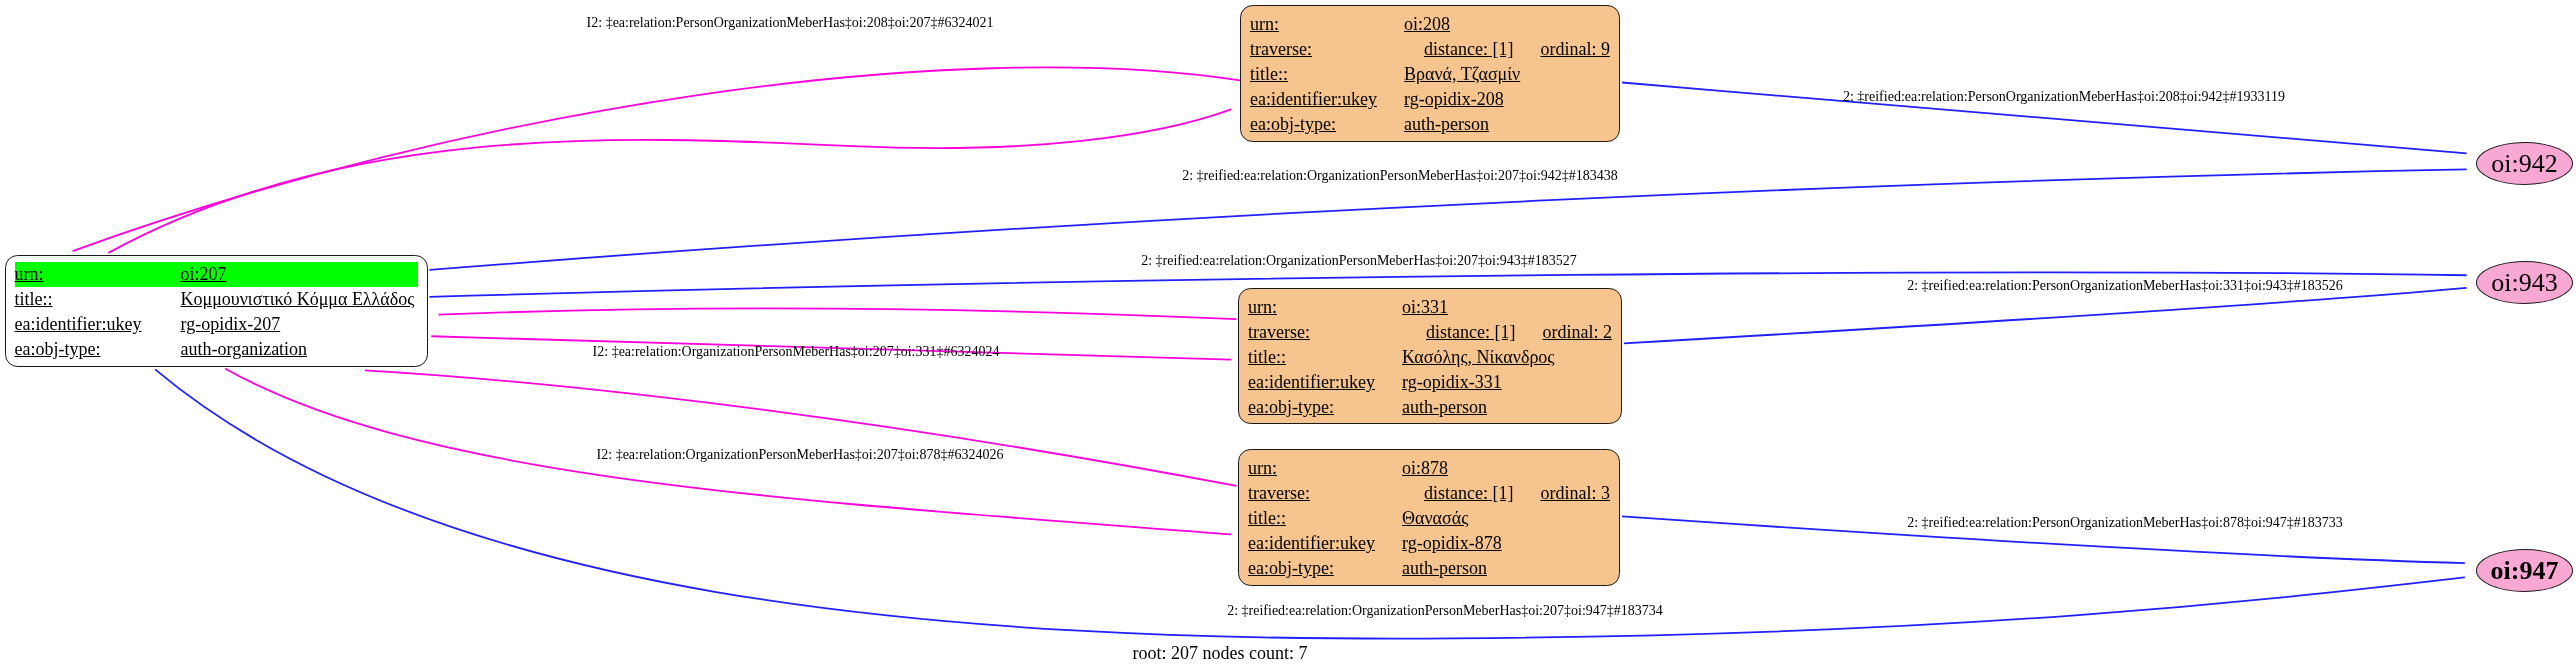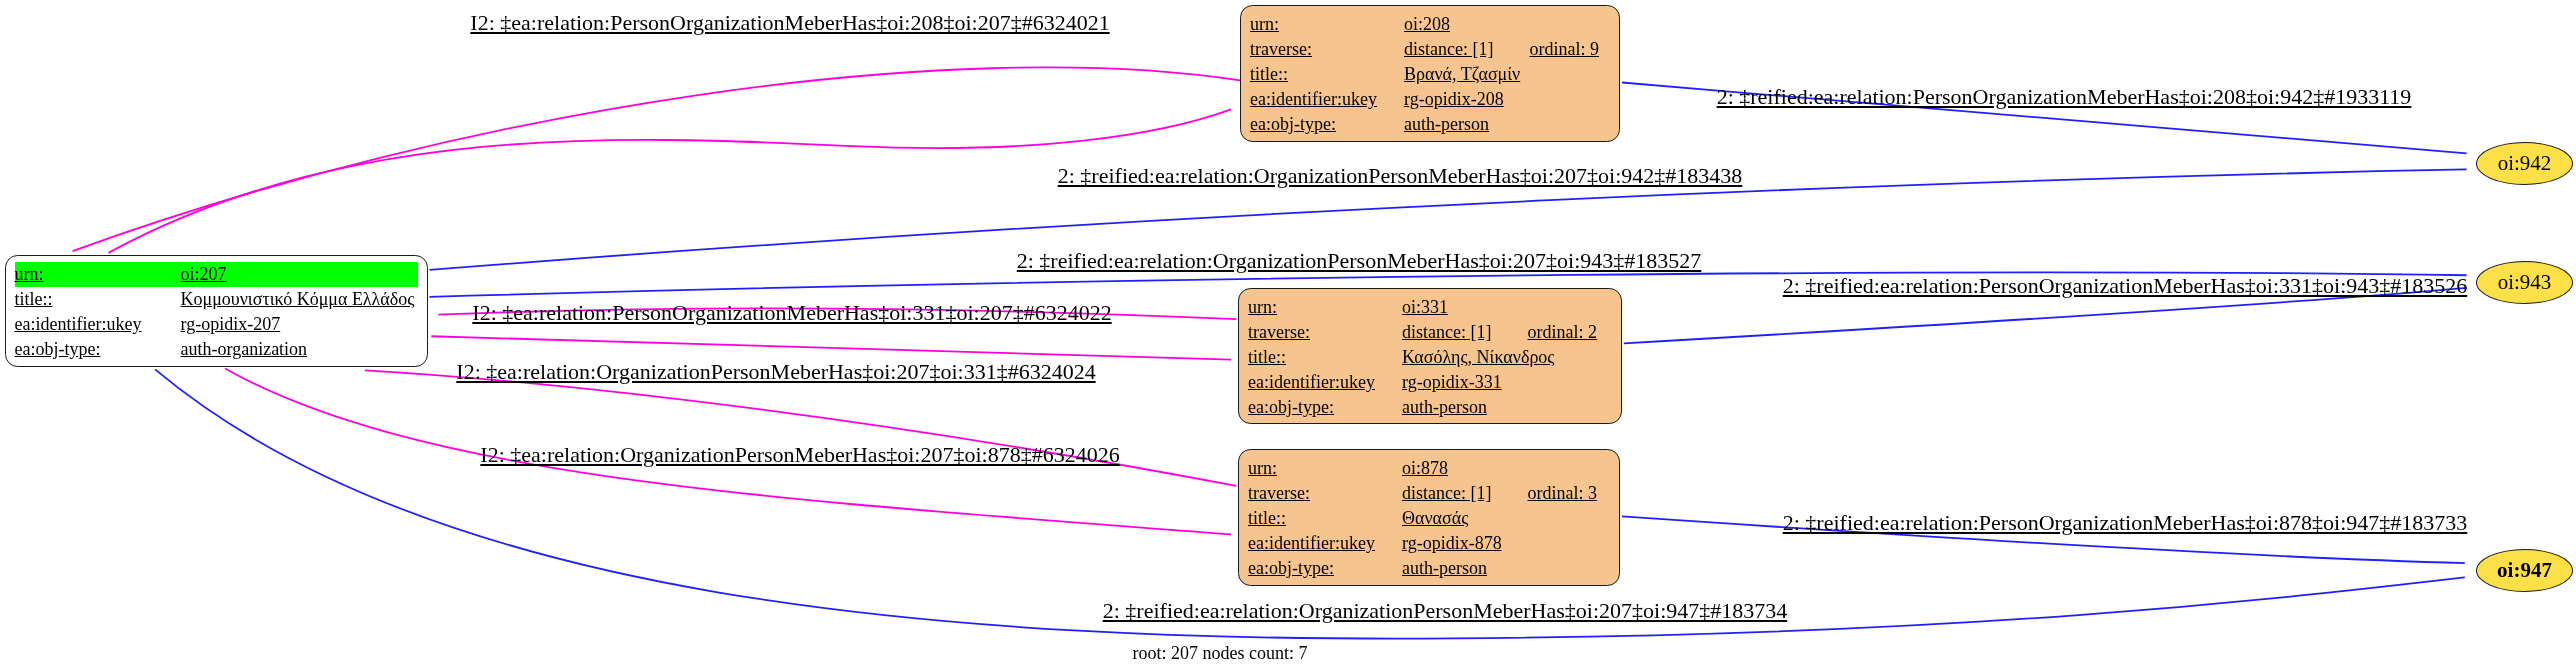--- a/index.html
+++ b/index.html
@@ -22,34 +22,34 @@
     background:#ffffff;
     padding:6.3px 9px;
     font-size:18px;
     text-decoration:underline;
   }
   .node .row{display:grid;align-items:center;line-height:25px;height:25px;white-space:nowrap;}
   .org .row{grid-template-columns:166px 1fr;}
   .person{background:#f6c48f;}
   .person .row{grid-template-columns:154px 1fr;}
   .row.hl{background:#00ff00;}
-  .trav-val{display:flex;gap:36px;}
+  .trav-val{display:flex;gap:27px;justify-content:flex-end;}
 
   .ellipse{
     position:absolute;z-index:2;box-sizing:border-box;
     width:97px;height:43px;border-radius:50%;
-    border:1.4px solid #1a1a1a;background:#fde047;
+    border:1.4px solid #1a1a1a;background:#f9a8d4;
     display:flex;align-items:center;justify-content:center;
-    font-size:21px;
+    font-size:26px;
   }
 
   .edge-label{
     position:absolute;z-index:3;white-space:nowrap;
     transform:translateX(-50%);
-    font-size:22px;line-height:23px;text-decoration:underline;
+    font-size:14px;line-height:23px;
   }
   .root-label{
     position:absolute;z-index:3;white-space:nowrap;
     transform:translateX(-50%);
     font-size:18px;line-height:23px;
   }
 </style>
 </head>
 <body>
 
@@ -185,22 +185,21 @@
   </div>
   <div class="ellipse" style="left:2476px;top:549px;font-weight:bold;">
     <span>oi:947</span>
   </div>
 
   <div class="edge-label" style="left:790px;top:10.8px;">I2: ‡ea:relation:PersonOrganizationMeberHas‡oi:208‡oi:207‡#6324021</div>
   <div class="edge-label" style="left:2064px;top:85px;">2: ‡reified:ea:relation:PersonOrganizationMeberHas‡oi:208‡oi:942‡#1933119</div>
   <div class="edge-label" style="left:1400px;top:164px;">2: ‡reified:ea:relation:OrganizationPersonMeberHas‡oi:207‡oi:942‡#183438</div>
   <div class="edge-label" style="left:1359px;top:249px;">2: ‡reified:ea:relation:OrganizationPersonMeberHas‡oi:207‡oi:943‡#183527</div>
   <div class="edge-label" style="left:2125px;top:274px;">2: ‡reified:ea:relation:PersonOrganizationMeberHas‡oi:331‡oi:943‡#183526</div>
-  <div class="edge-label" style="left:792px;top:301px;">I2: ‡ea:relation:PersonOrganizationMeberHas‡oi:331‡oi:207‡#6324022</div>
-  <div class="edge-label" style="left:776px;top:340px;margin-top:20px;">I2: ‡ea:relation:OrganizationPersonMeberHas‡oi:207‡oi:331‡#6324024</div>
+  <div class="edge-label" style="left:796px;top:340px;">I2: ‡ea:relation:OrganizationPersonMeberHas‡oi:207‡oi:331‡#6324024</div>
   <div class="edge-label" style="left:792px;top:443px;margin-left:8px;">I2: ‡ea:relation:OrganizationPersonMeberHas‡oi:207‡oi:878‡#6324026</div>
   <div class="edge-label" style="left:2125px;top:511px;">2: ‡reified:ea:relation:PersonOrganizationMeberHas‡oi:878‡oi:947‡#183733</div>
   <div class="edge-label" style="left:1445px;top:599px;">2: ‡reified:ea:relation:OrganizationPersonMeberHas‡oi:207‡oi:947‡#183734</div>
 
   <div class="root-label" style="left:1220px;top:642px;">root: 207 nodes count: 7</div>
 
 </div>
 
 
 </body></html>

